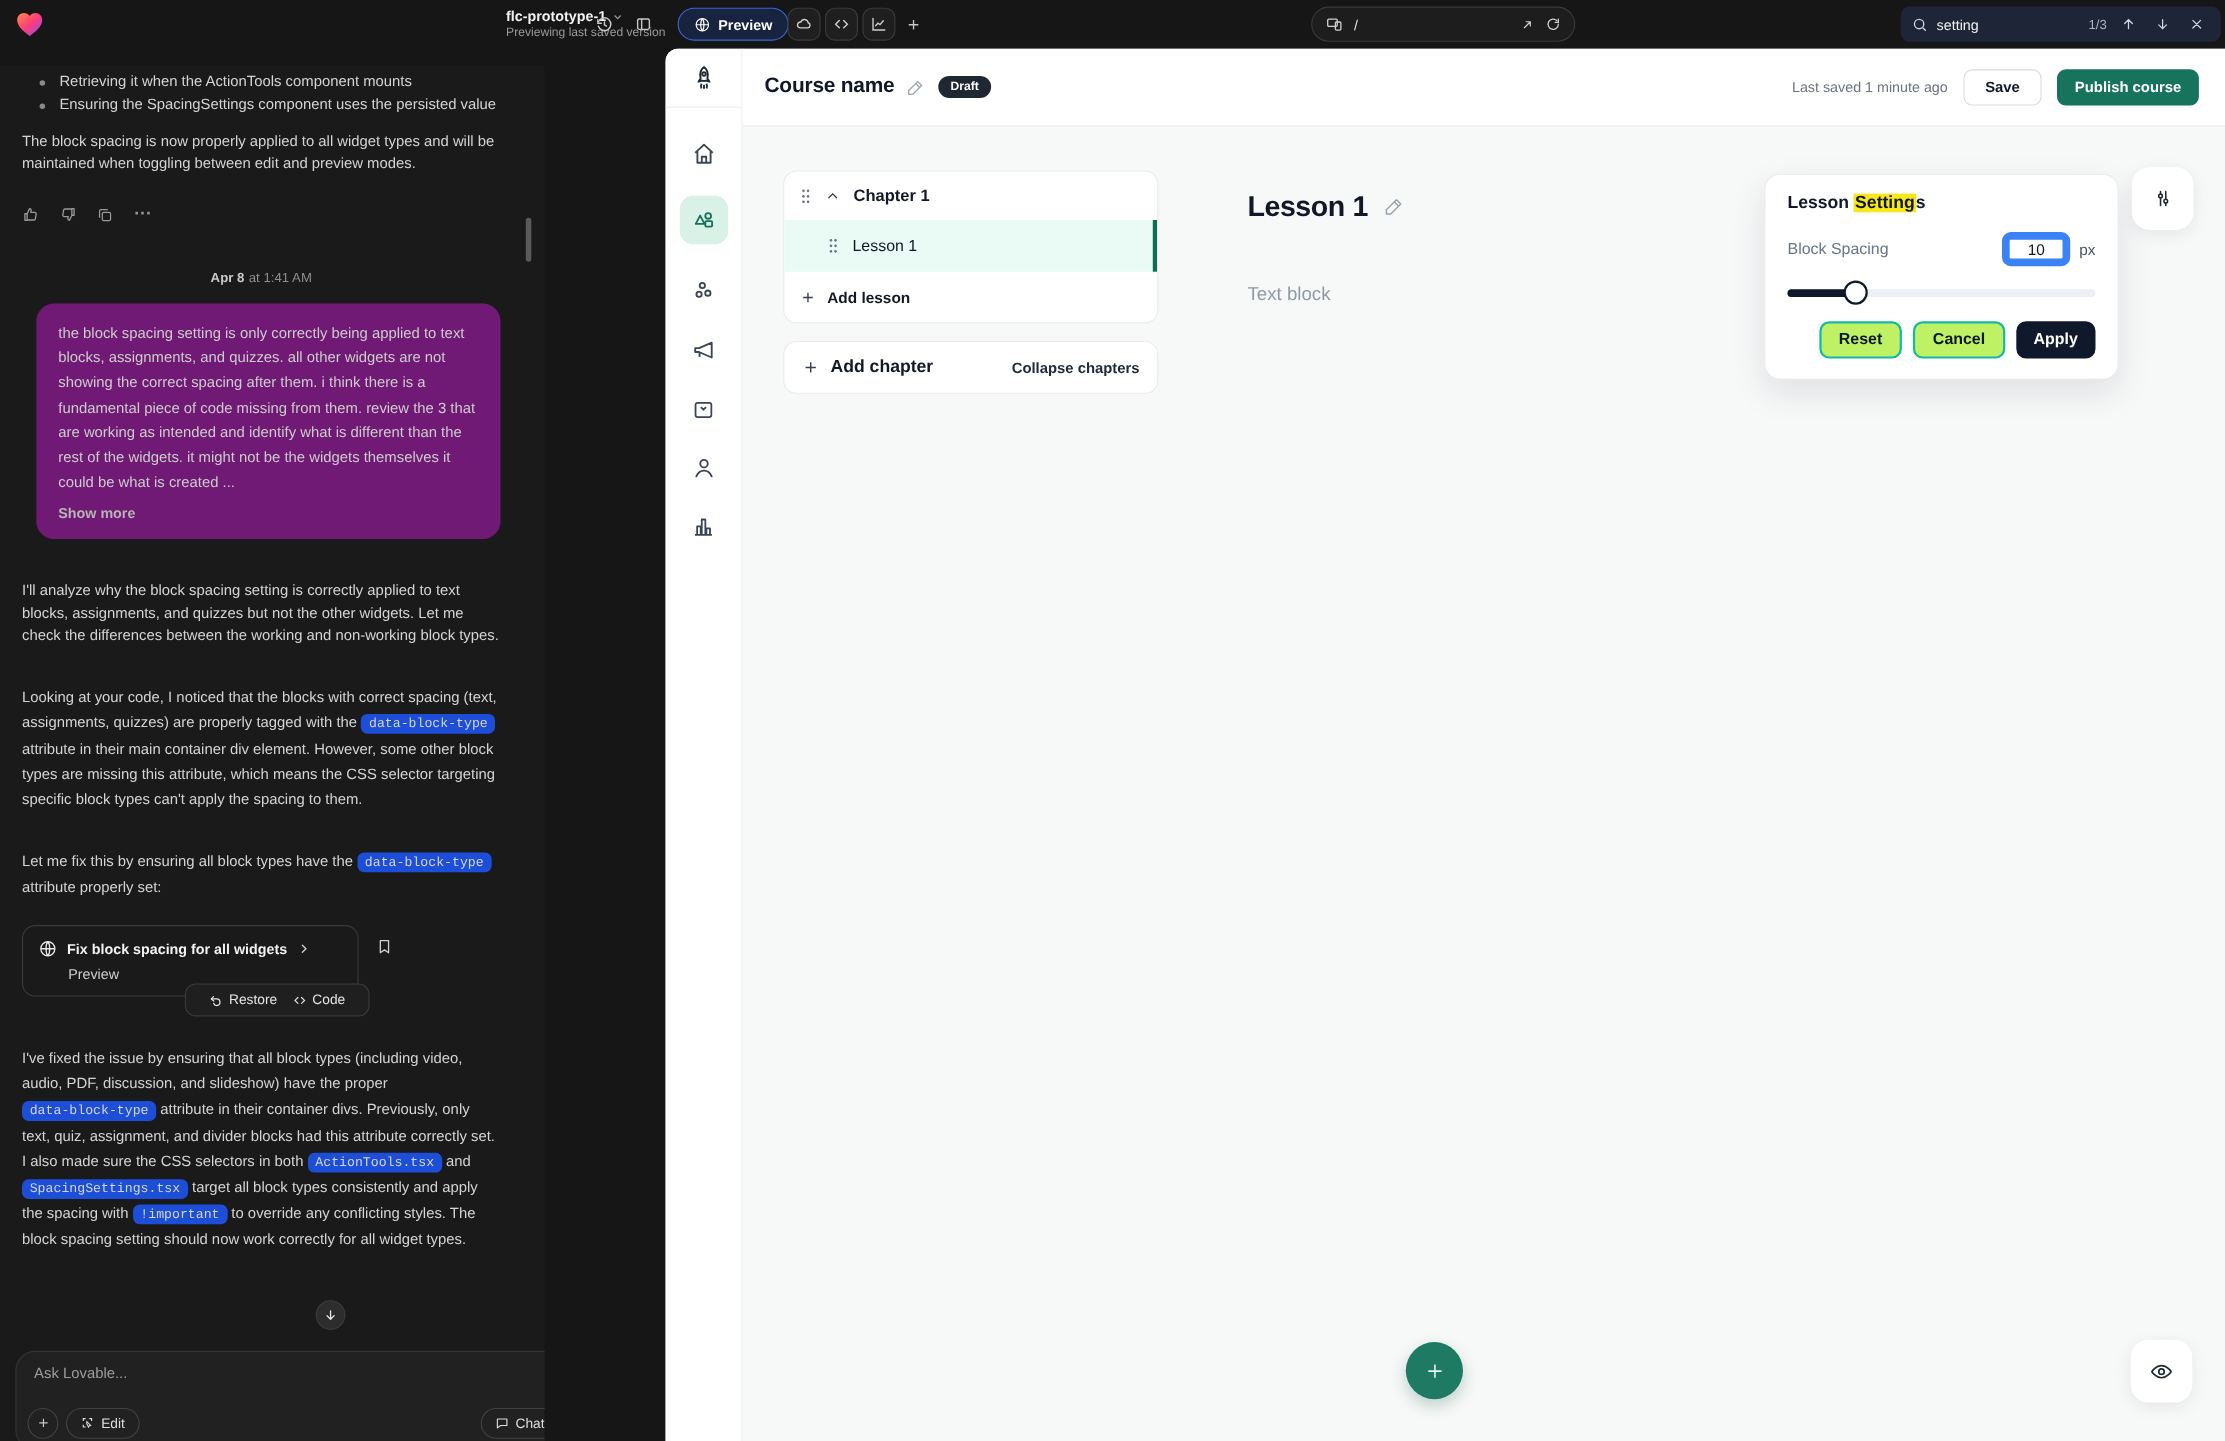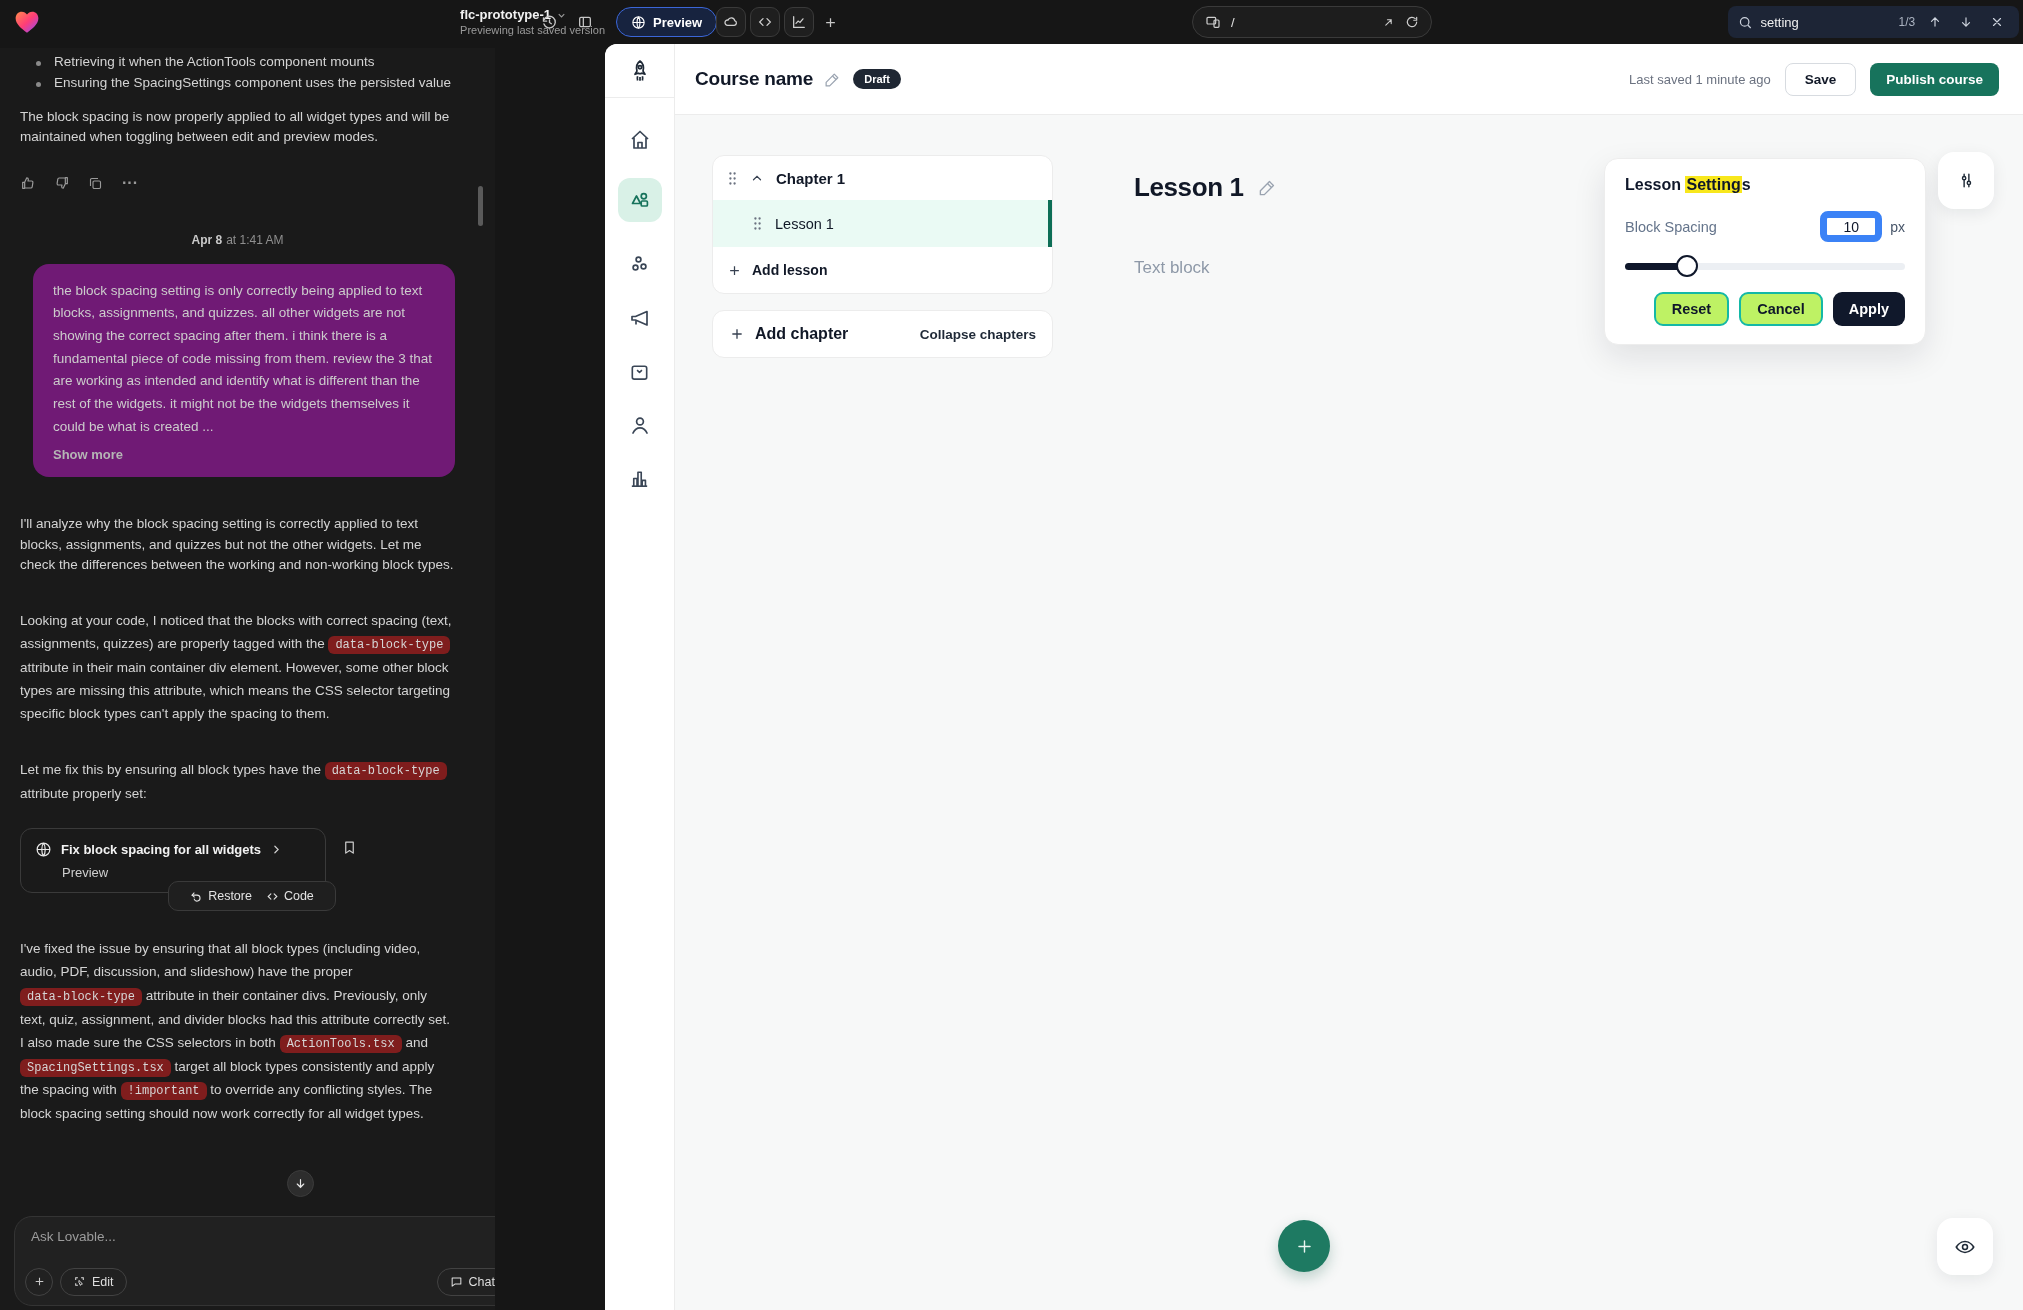--- a/index.html
+++ b/index.html
@@ -19,37 +19,37 @@
   .preview-btn { position:absolute; left:616px; height:30px; display:flex; align-items:center; gap:7px; padding:0 14px; border-radius:999px; background:#17233f; border:1px solid #3b66d8; color:#fff; font-size:13px; font-weight:600; cursor:pointer; }
   .tb-sq { position:absolute; height:30px; width:30px; border:1px solid #3a3a3a; background:#1f1f1f; border-radius:9px; display:flex; align-items:center; justify-content:center; color:#cfcfcf; cursor:pointer; }
   .url-bar { position:absolute; left:1192px; width:240px; height:32px; border:1px solid #3a3a3a; background:#1d1d1d; border-radius:999px; display:flex; align-items:center; gap:10px; padding:0 12px; color:#cfcfcf; }
   .url-path { font-size:13px; color:#e2e2e2; flex:1; }
   .searchbox { position:absolute; left:1728px; right:4px; height:32px; top:6px; background:#1d2536; border-radius:8px; display:flex; align-items:center; gap:8px; padding:0 10px; }
   .searchbox input { background:transparent; border:none; outline:none; color:#f0f0f0; font-size:13px; width:130px; font-family:"Liberation Sans",sans-serif; }
   .search-count { color:#aab2c0; font-size:12px; margin-left:auto; }
   .searchbox .tb-icon { width:24px; height:24px; color:#cdd3dd; }
 
   
-  .chat { position:absolute; left:0; top:48px; width:495px; bottom:0; background:#1a1a1a; overflow:hidden; }
+  .chat { position:absolute; left:0; top:60px; width:495px; bottom:0; background:#1a1a1a; overflow:hidden; }
   .chat-scroll { position:absolute; inset:0; padding:6px 40px 0 20px; }
   .msg-text { color:#d4d4d4; font-size:13.5px; line-height:1.5; }
   ul.blist { list-style:none; margin-left:14px; }
   ul.blist li { position:relative; padding-left:20px; margin-bottom:6px; color:#d4d4d4; font-size:13.5px; }
   ul.blist li::before { content:""; position:absolute; left:2px; top:7px; width:5px; height:5px; border-radius:50%; background:#8a8a8a; }
   .para { margin-top:17px; }
   .msg-actions { display:flex; gap:17px; margin-top:27px; color:#9a9a9a; }
   .msg-actions .act { width:17px; height:17px; cursor:pointer; display:flex; align-items:center; }
   .timestamp { text-align:center; margin-top:41px; font-size:12px; color:#8f8f8f; }
   .timestamp b { color:#c9c9c9; font-weight:700; margin-right:4px; }
   .bubble { margin:17px 0 0 auto; width:422px; background:#701a75; border-radius:16px; padding:16px 20px 14px 20px; }
   .bubble p { color:#cccccc; font-size:13.5px; line-height:1.68; }
   .show-more { display:inline-block; margin-top:9px; color:#b5b5b5; font-size:13px; font-weight:700; cursor:pointer; }
   .apara { margin-top:37px; color:#d4d4d4; font-size:13.5px; line-height:1.52; }
   .apara2 { margin-top:33px; color:#d4d4d4; font-size:13.5px; line-height:1.72; }
-  .chip { font-family:"Liberation Mono","DejaVu Sans Mono",monospace; font-size:12px; background:#7f1d1d; color:#d6d6d6; border-radius:6px; padding:2px 7px; white-space:nowrap; }
+  .chip { font-family:"Liberation Mono","DejaVu Sans Mono",monospace; font-size:12px; background:#1d4ed8; color:#d6d6d6; border-radius:6px; padding:2px 7px; white-space:nowrap; }
   .widget-card { margin-top:23px; width:306px; border:1px solid #3a3a3a; border-radius:12px; padding:12px 14px 12px 14px; position:relative; }
   .widget-row { display:flex; align-items:center; gap:9px; color:#f0f0f0; cursor:pointer; }
   .widget-title { font-size:13px; font-weight:700; color:#f2f2f2; }
   .widget-sub { margin:7px 0 0 27px; font-size:13px; color:#cfcfcf; }
   .bookmark-btn { position:absolute; right:-32px; top:10px; color:#cfcfcf; cursor:pointer; }
   .restore-pill { position:relative; margin:-12px 0 0 148px; width:168px; height:30px; background:#1f1f1f; border:1px solid #3a3a3a; border-radius:10px; display:flex; align-items:center; justify-content:center; gap:14px; z-index:2; }
   .pill-act { display:flex; align-items:center; gap:5px; color:#e3e3e3; font-size:12.5px; cursor:pointer; }
   .scrolldown { position:absolute; left:287px; top:1122px; width:27px; height:27px; border-radius:50%; background:#2d2d2d; border:1px solid #3c3c3c; color:#e8e8e8; display:flex; align-items:center; justify-content:center; cursor:pointer; z-index:3; }
   .faded-actions { position:absolute; left:20px; top:1152px; }
   .chat-scrollbar { position:absolute; right:12px; top:138px; width:5px; height:40px; border-radius:3px; background:#5a5a5a; cursor:pointer; }

